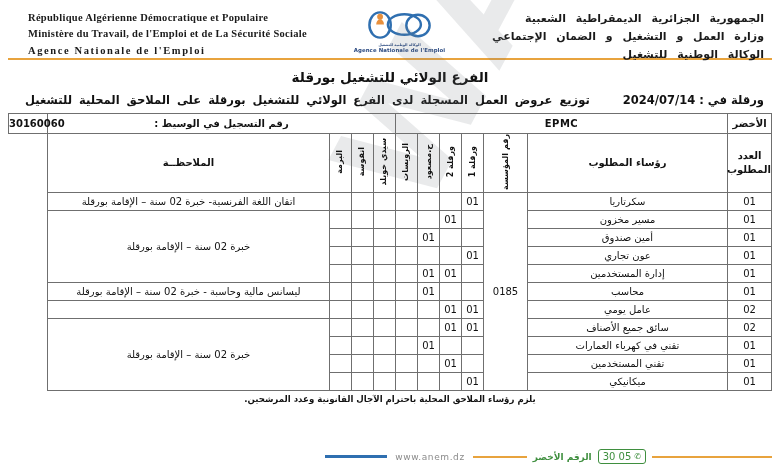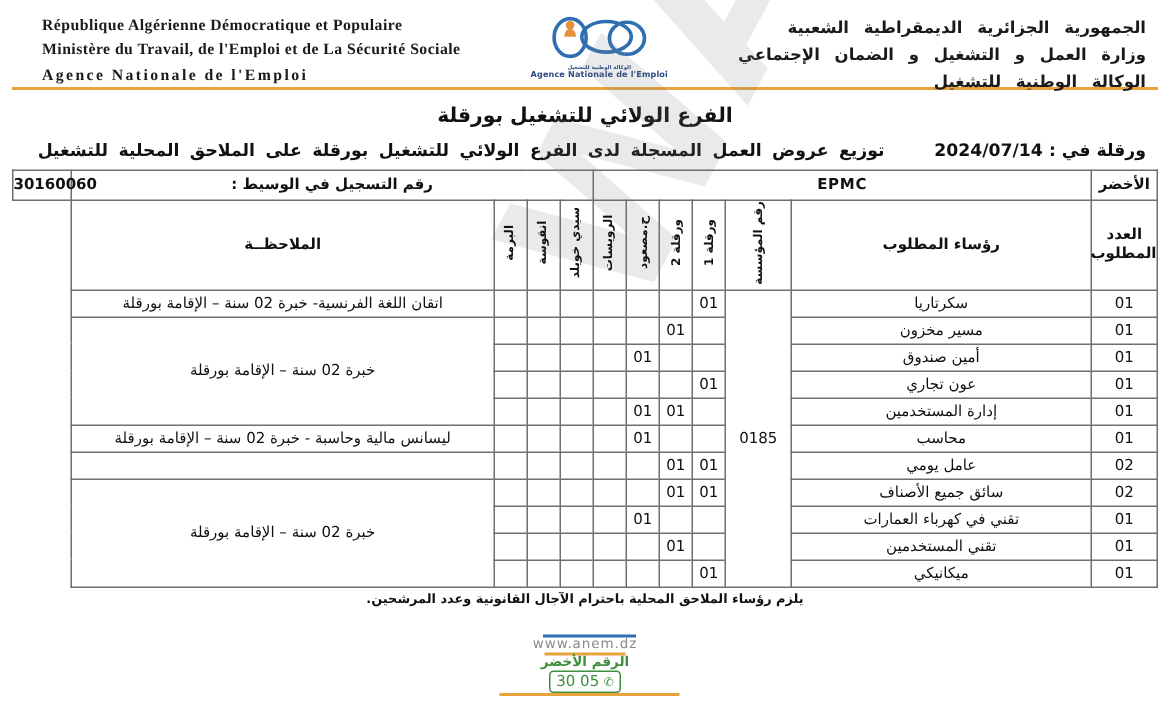--- a/index.html
+++ b/index.html
@@ -124,21 +124,21 @@
   .two-line{line-height:1.35;font-size:9.5px;}
   .note-cell{font-size:9.5px;}
 
   
   .foot-note{
     text-align:center;font-size:8.6px;font-weight:bold;color:#111;
     margin-top:3px;direction:rtl;
   }
   .bottom-bar{
     position:absolute;left:0;bottom:6px;width:780px;
-    display:flex;flex-direction:column;align-items:center;
+    display:flex;flex-direction:row;align-items:center;
     justify-content:flex-end;gap:0;direction:ltr;padding:0 8px;
     box-sizing:border-box;
   }
   .bb-line-orange{height:2px;background:#e8a33d;}
   .bb-line-blue{height:2.5px;background:#2f6fb0;width:62px;margin-left:6px;}
   .bb-site{
     font-size:9px;color:#8b8b8b;letter-spacing:.6px;margin:0 8px;
     direction:ltr;
   }
   .bb-green-label{

